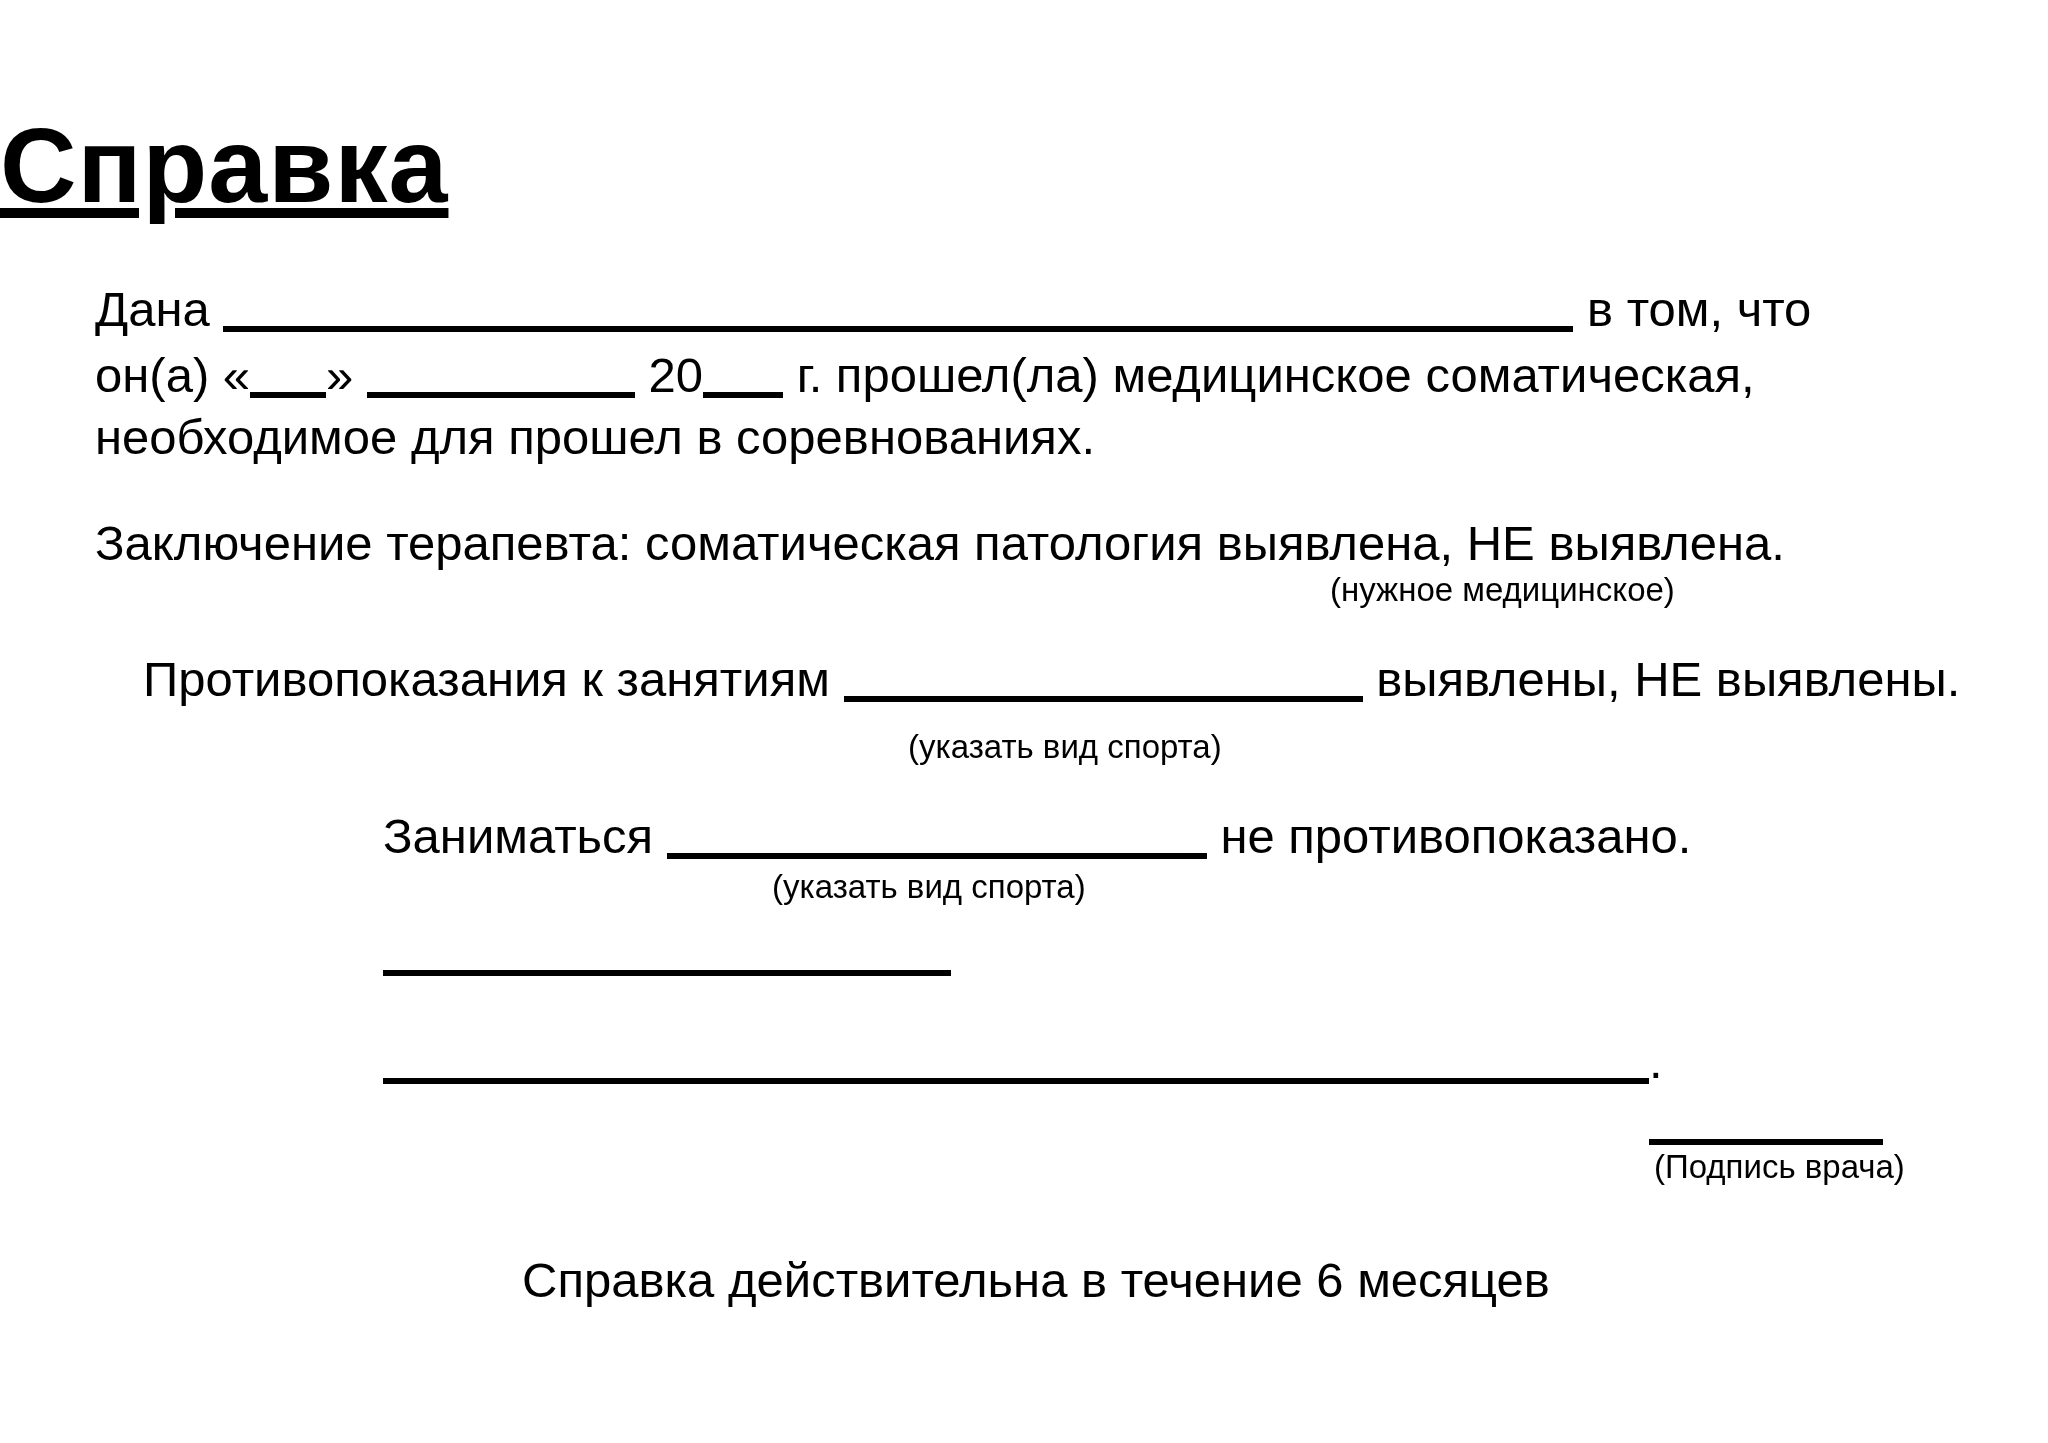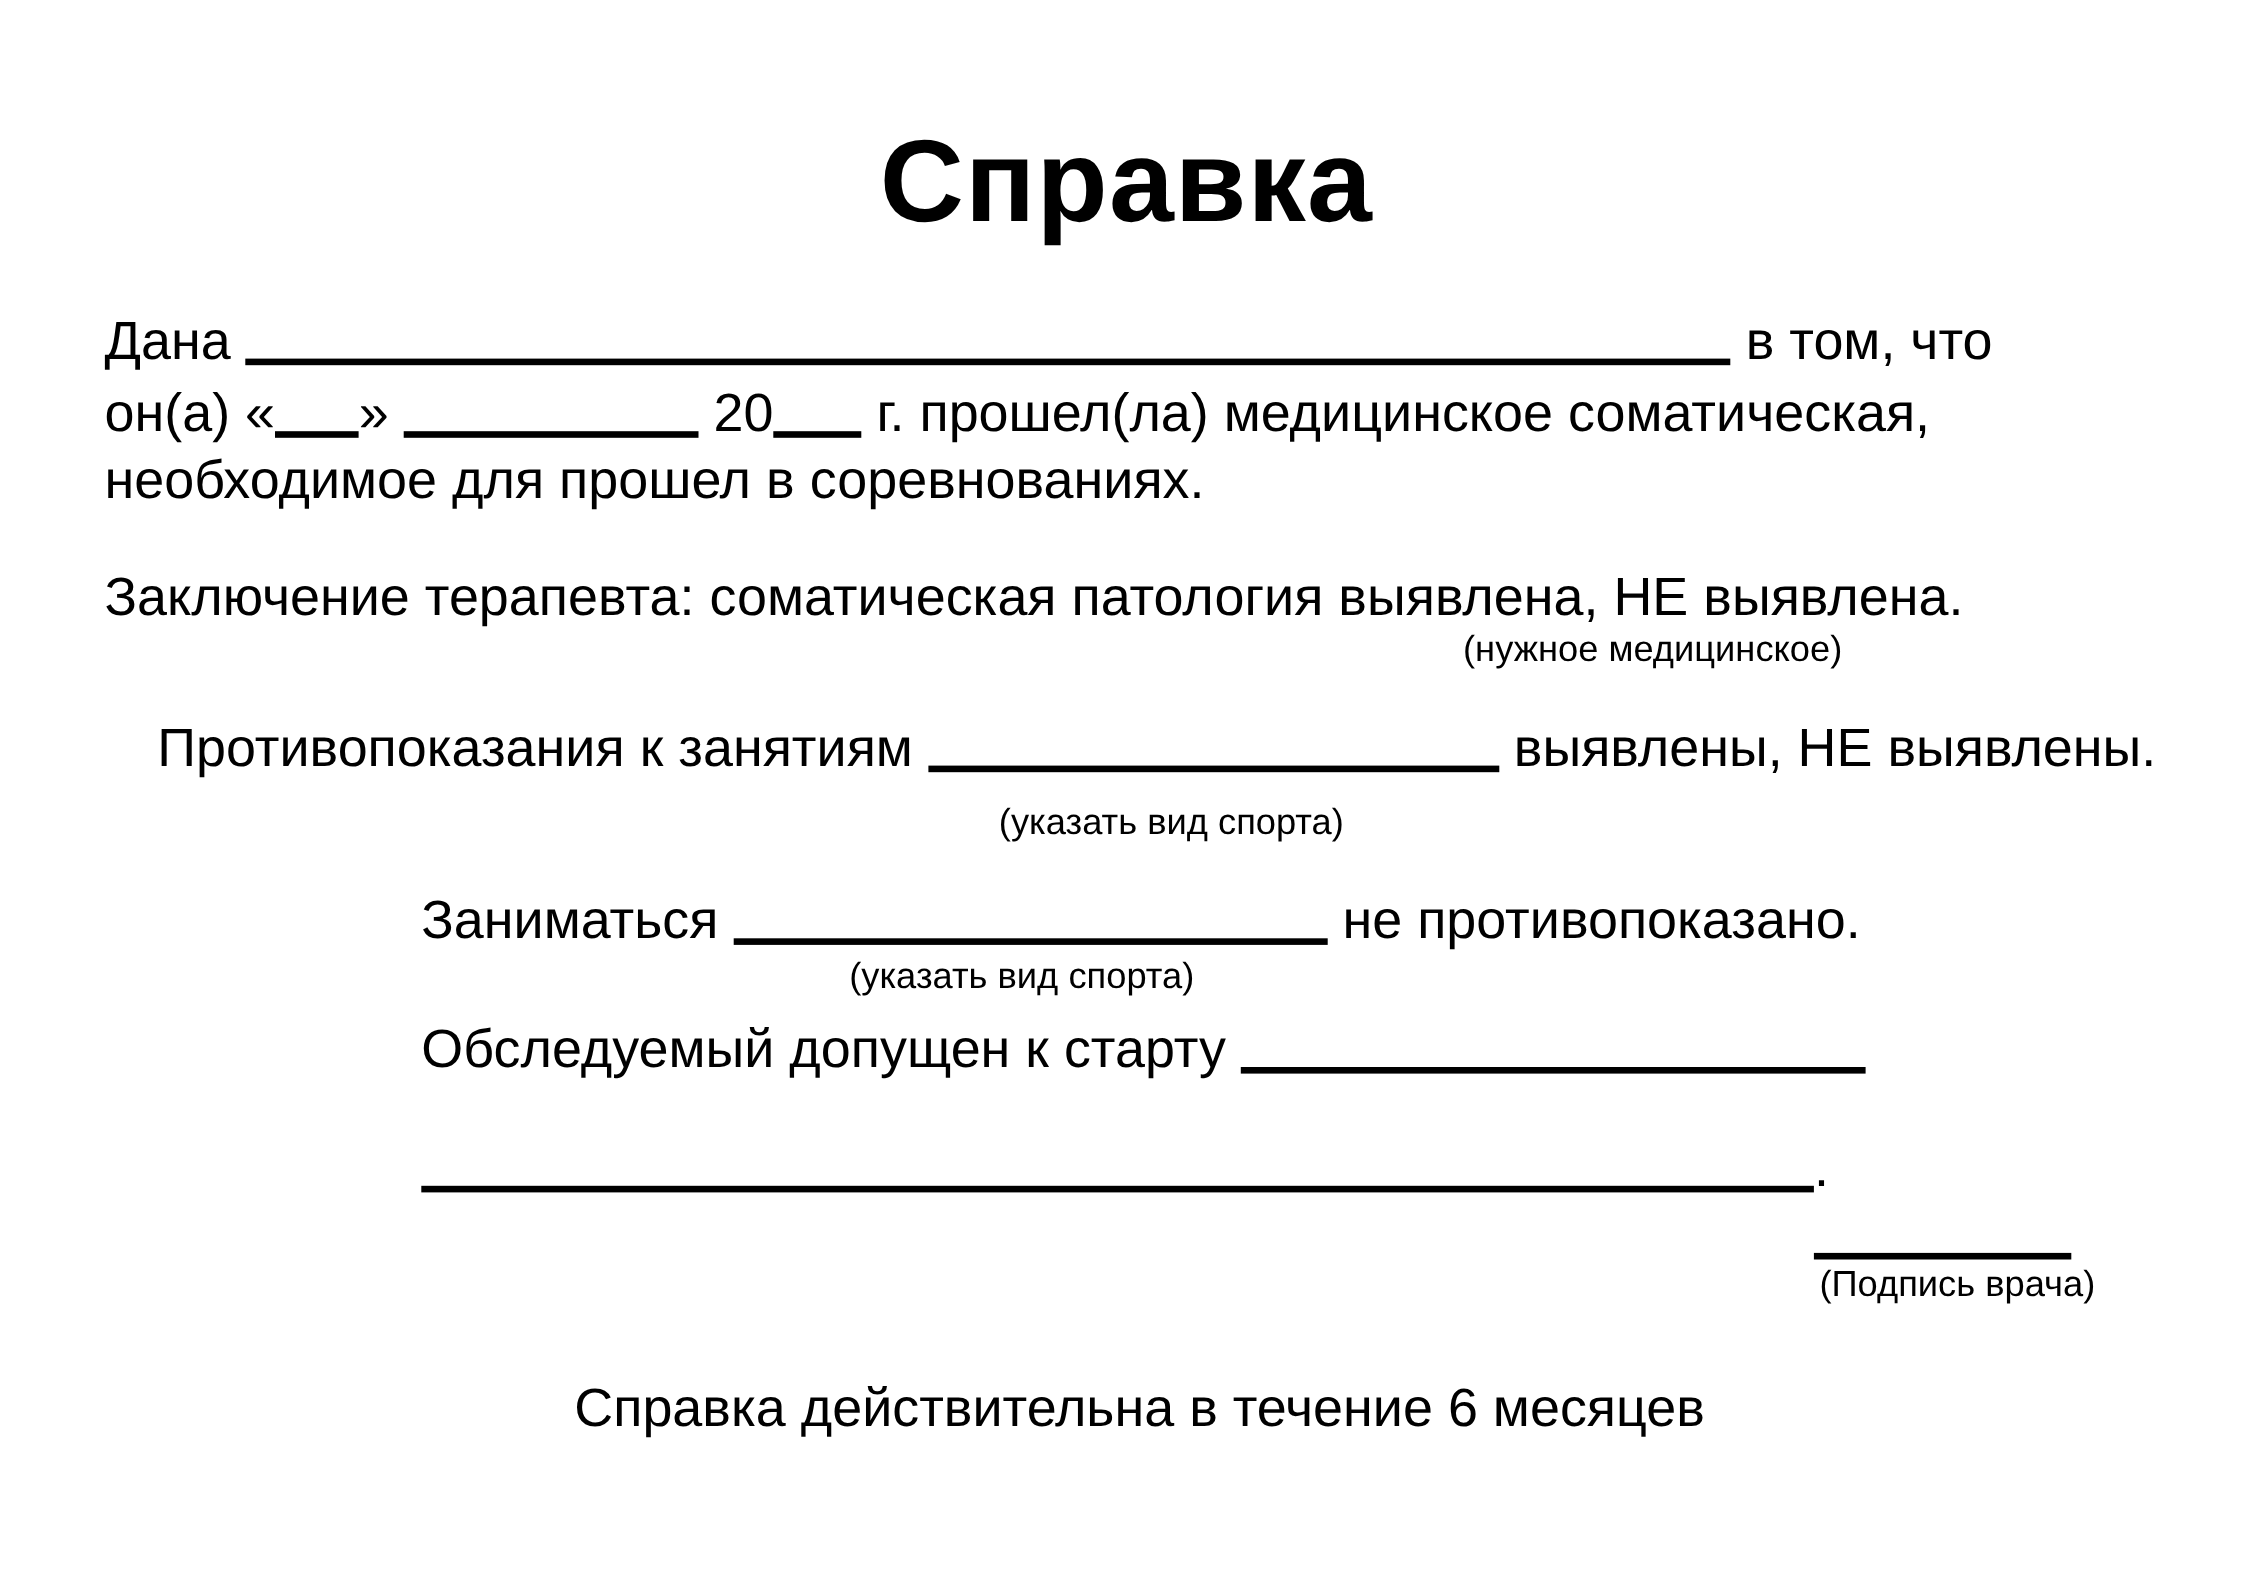--- a/index.html
+++ b/index.html
@@ -14,25 +14,26 @@
     font-family: "Liberation Sans", "DejaVu Sans", sans-serif;
     font-size: 49px;
     overflow: hidden;
   }
 
   .doc-title {
     position: absolute;
     left: 0;
     top: 112px;
     width: 100%;
-    text-align: center;
+    text-align: left;
     font-size: 106px;
     font-weight: 700;
     line-height: 1;
     letter-spacing: 1px;
+    text-decoration: underline;
   }
 
   .line {
     position: absolute;
     white-space: nowrap;
     line-height: 1.25;
   }
 
   .small {
     font-size: 33px;
@@ -109,21 +110,20 @@
 
   <div class="line l-practice">
     <span>Заниматься</span>
     <span class="blank blank-sport-2"></span>
     <span>не противопоказано.</span>
   </div>
 
   <div class="line small l-practice-note">(указать вид спорта)</div>
 
   <div class="line l-admission">
-    <span>Обследуемый допущен к старту</span>
     <span class="blank blank-start"></span>
   </div>
 
   <div class="line l-admission-cont">
     <span class="blank blank-start-cont"></span><span>.</span>
   </div>
 
   <div class="line l-sign-line">
     <span class="blank blank-signature"></span>
   </div>

